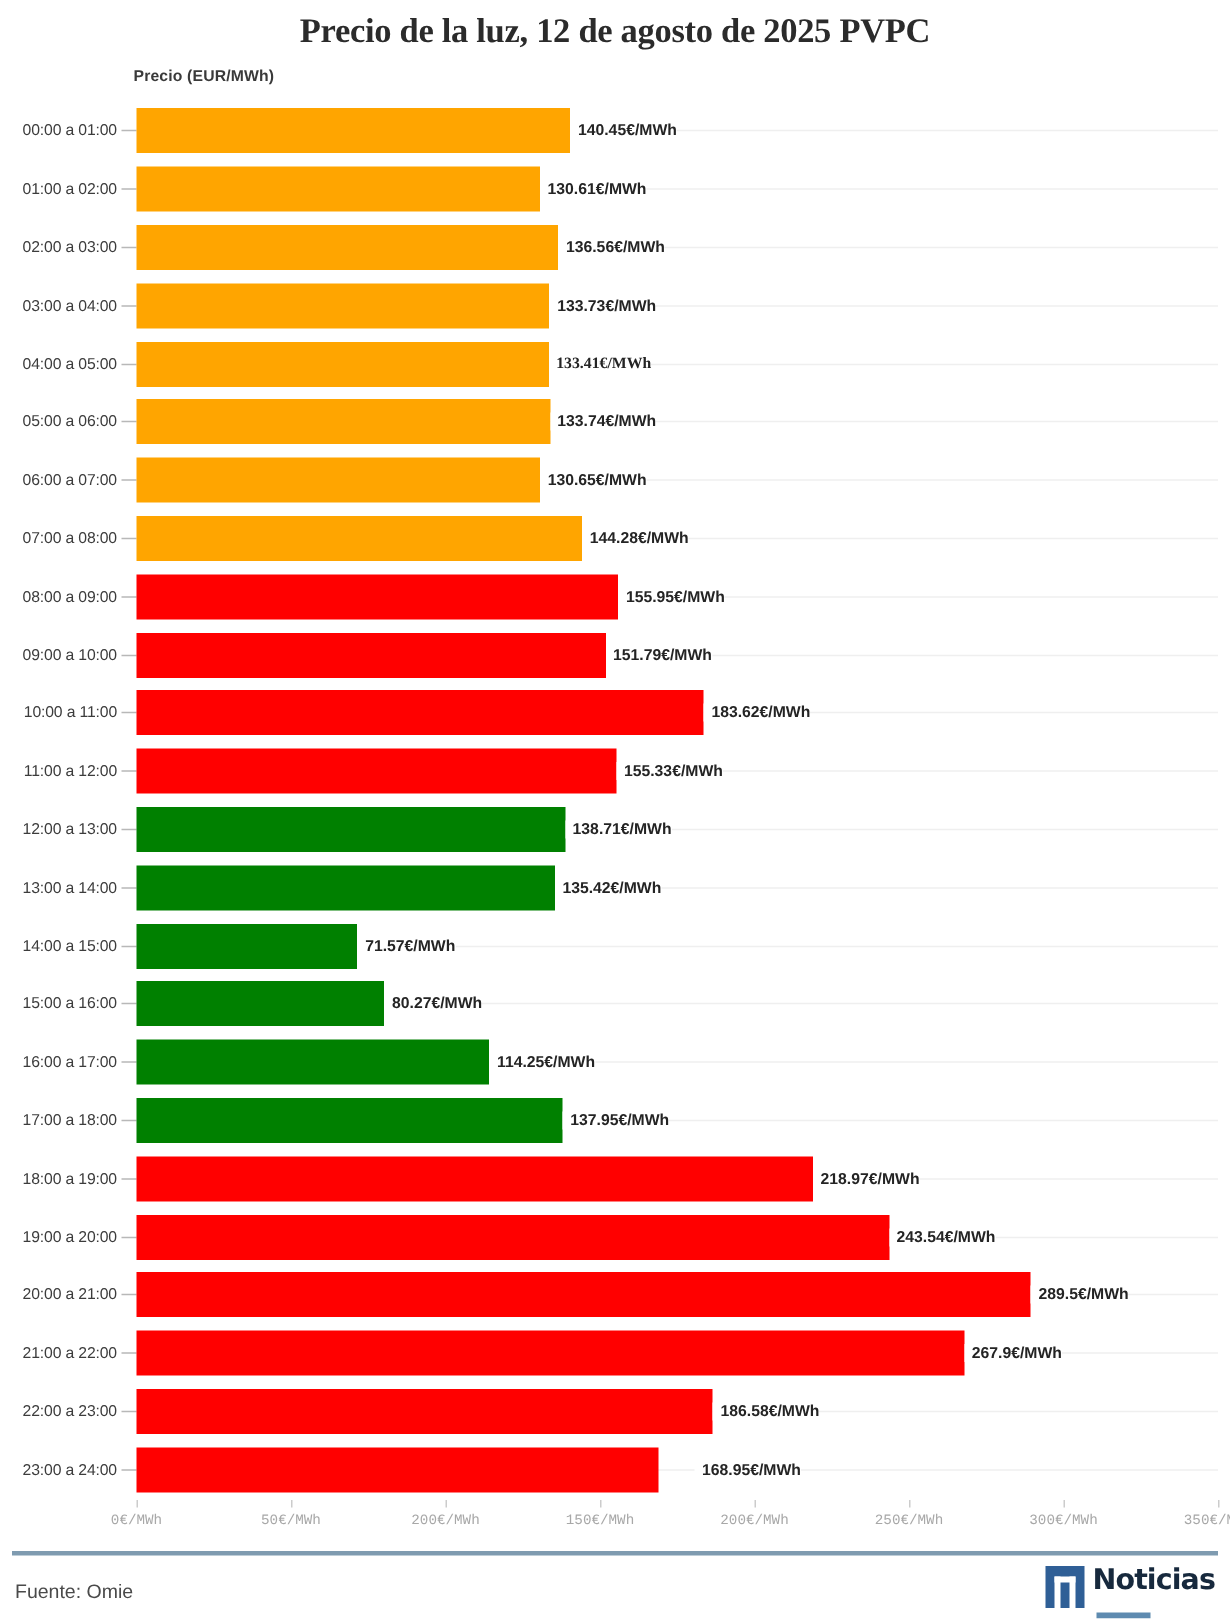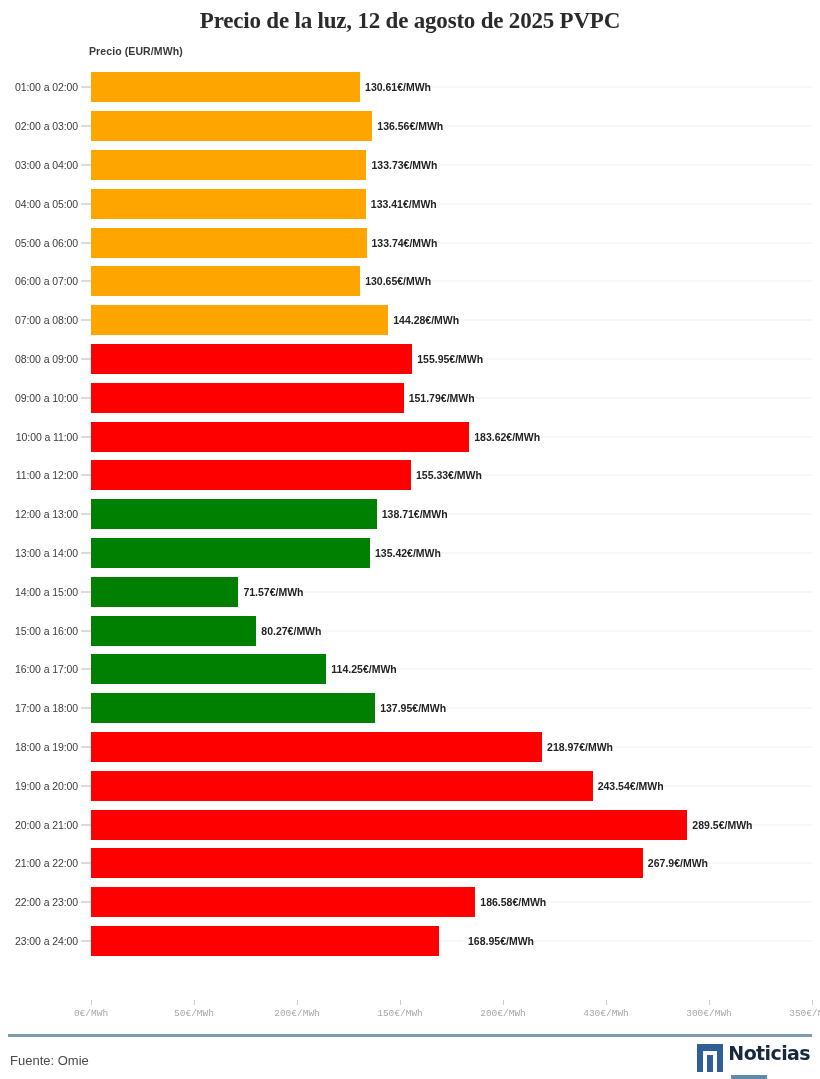--- a/index.html
+++ b/index.html
@@ -218,20 +218,27 @@
 </head>
 <body>
 
 <div id="chart-title">Precio de la luz, 12 de agosto de 2025 PVPC</div>
 
 <div id="yaxis-legend">Precio (EUR/MWh)</div>
 
 <div id="plot">
     <div class="row">
       <div class="gridline" style="background: rgb(239, 239, 239);"></div>
+      <div class="ylabel">00:00 a 01:00</div>
+      <div class="tick"></div>
+      <div class="bar" title="00:00 a 01:00 — 140.45€/MWh" style="width: 289.327px; background: rgb(255, 165, 0);"></div>
+      <div class="barvalue" style="left: 380.327px;">140.45€/MWh</div>
+    </div>
+    <div class="row">
+      <div class="gridline" style="background: rgb(239, 239, 239);"></div>
       <div class="ylabel">01:00 a 02:00</div>
       <div class="tick"></div>
       <div class="bar" title="01:00 a 02:00 — 130.61€/MWh" style="width: 269.057px; background: rgb(255, 165, 0);"></div>
       <div class="barvalue" style="left: 360.057px;">130.61€/MWh</div>
     </div>
     <div class="row">
       <div class="gridline" style="background: rgb(239, 239, 239);"></div>
       <div class="ylabel">02:00 a 03:00</div>
       <div class="tick"></div>
       <div class="bar" title="02:00 a 03:00 — 136.56€/MWh" style="width: 281.314px; background: rgb(255, 165, 0);"></div>
@@ -242,21 +249,21 @@
       <div class="ylabel">03:00 a 04:00</div>
       <div class="tick"></div>
       <div class="bar" title="03:00 a 04:00 — 133.73€/MWh" style="width: 275.484px; background: rgb(255, 165, 0);"></div>
       <div class="barvalue" style="left: 366.484px;">133.73€/MWh</div>
     </div>
     <div class="row">
       <div class="gridline" style="background: rgb(239, 239, 239);"></div>
       <div class="ylabel">04:00 a 05:00</div>
       <div class="tick"></div>
       <div class="bar" title="04:00 a 05:00 — 133.41€/MWh" style="width: 274.825px; background: rgb(255, 165, 0);"></div>
-      <div class="barvalue" style="left: 365.825px;">133.41€/MWh</div>
+      <div class="barvalue" style="left: 365.825px; font-family: Liberation Serif, serif;">133.41€/MWh</div>
     </div>
     <div class="row">
       <div class="gridline" style="background: rgb(239, 239, 239);"></div>
       <div class="ylabel">05:00 a 06:00</div>
       <div class="tick"></div>
       <div class="bar" title="05:00 a 06:00 — 133.74€/MWh" style="width: 275.504px; background: rgb(255, 165, 0);"></div>
       <div class="barvalue" style="left: 366.504px;">133.74€/MWh</div>
     </div>
     <div class="row">
       <div class="gridline" style="background: rgb(239, 239, 239);"></div>
@@ -391,21 +398,21 @@
     <div class="xlabel" style="left: 91px;">0€/MWh</div>
     <div class="xtick" style="left: 194px;"></div>
     <div class="xlabel" style="left: 194px;">50€/MWh</div>
     <div class="xtick" style="left: 297px;"></div>
     <div class="xlabel" style="left: 297px;">200€/MWh</div>
     <div class="xtick" style="left: 400px;"></div>
     <div class="xlabel" style="left: 400px;">150€/MWh</div>
     <div class="xtick" style="left: 503px;"></div>
     <div class="xlabel" style="left: 503px;">200€/MWh</div>
     <div class="xtick" style="left: 606px;"></div>
-    <div class="xlabel" style="left: 606px;">430€/MWh</div>
+    <div class="xlabel" style="left: 606px;">250€/MWh</div>
     <div class="xtick" style="left: 709px;"></div>
     <div class="xlabel" style="left: 709px;">300€/MWh</div>
     <div class="xtick" style="left: 812px;"></div>
     <div class="xlabel" style="left: 812px;">350€/MWh</div>
   </div>
 
 <div id="footer-rule"></div>
 
 <div id="footer">
   <div id="source-text">Fuente: Omie</div>

